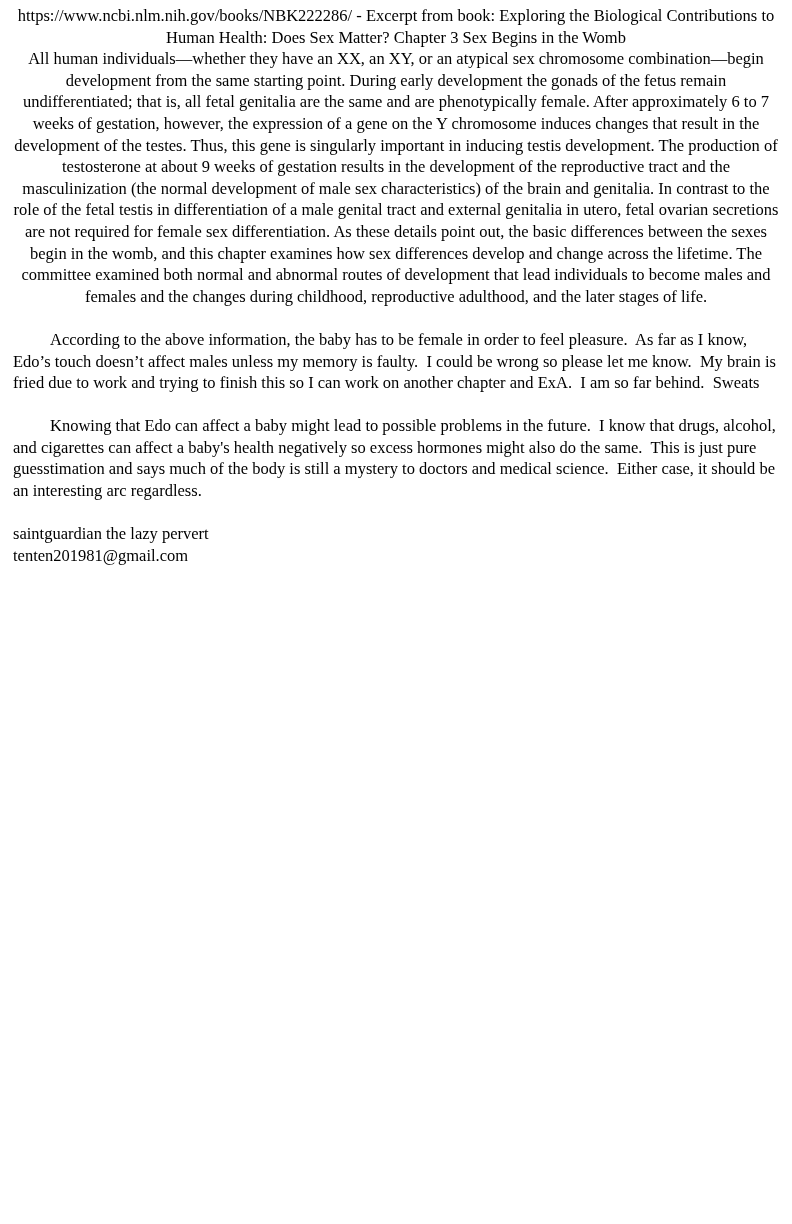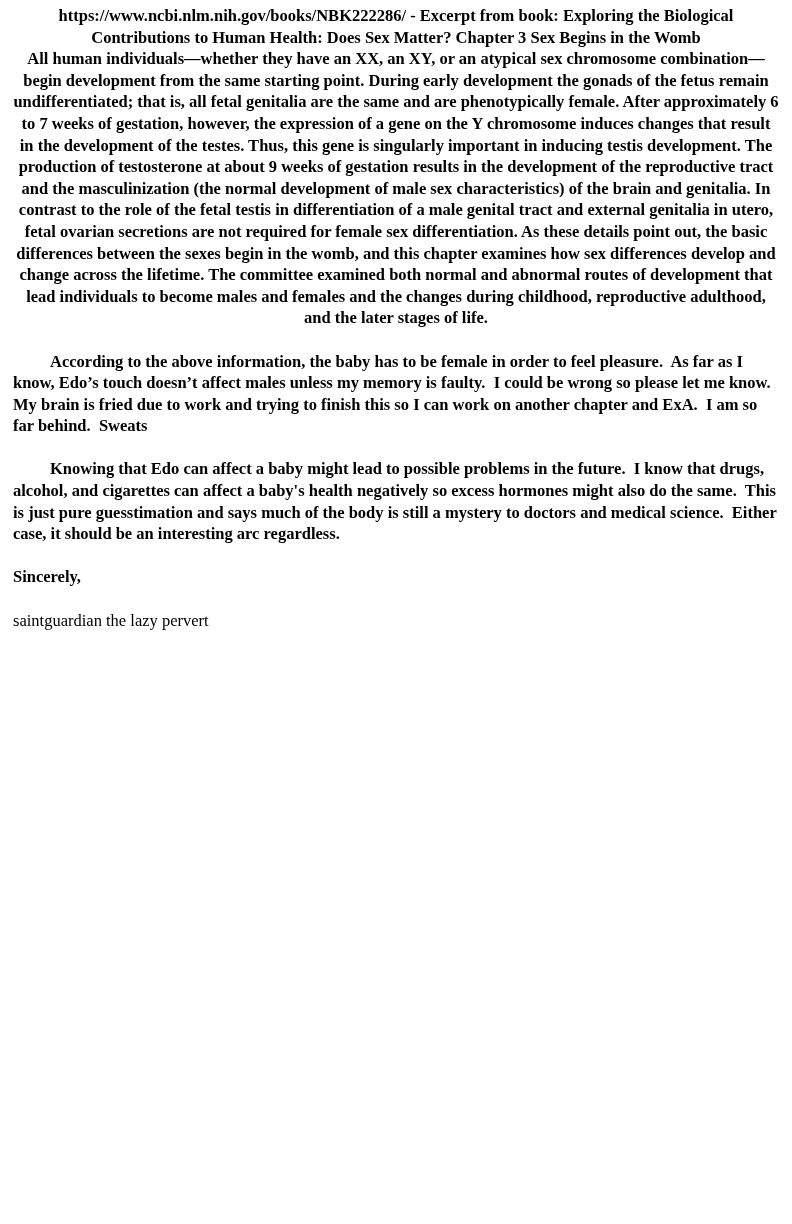--- a/index.html
+++ b/index.html
@@ -19,21 +19,20 @@
   .page {
     box-sizing: border-box;
     width: 792px;
     height: 1224px;
     padding: 5px 13px 0 13px;
     background: #ffffff;
   }
   .page p {
     margin: 21.6px 0 0 0;
     white-space: normal;
-    font-weight: bold;
   }
   p.center {
     margin: 0;
     text-align: center;
   }
   p.indent {
     text-indent: 37px;
   }
   .sig {
     margin-top: 21.6px;
@@ -50,19 +49,19 @@
   <p class="center">https://www.ncbi.nlm.nih.gov/books/NBK222286/ - Excerpt from book: Exploring the Biological Contributions to Human Health: Does Sex Matter? Chapter 3 Sex Begins in the Womb</p>
 
   <p class="center">All human individuals—whether they have an XX, an XY, or an atypical sex chromosome combination—begin development from the same starting point. During early development the gonads of the fetus remain undifferentiated; that is, all fetal genitalia are the same and are phenotypically female. After approximately 6 to 7 weeks of gestation, however, the expression of a gene on the Y chromosome induces changes that result in the development of the testes. Thus, this gene is singularly important in inducing testis development. The production of testosterone at about 9 weeks of gestation results in the development of the reproductive tract and the masculinization (the normal development of male sex characteristics) of the brain and genitalia. In contrast to the role of the fetal testis in differentiation of a male genital tract and external genitalia in utero, fetal ovarian secretions are not required for female sex differentiation. As these details point out, the basic differences between the sexes begin in the womb, and this chapter examines how sex differences develop and change across the lifetime. The committee examined both normal and abnormal routes of development that lead individuals to become males and females and the changes during childhood, reproductive adulthood, and the later stages of life.</p>
 
 
   <p class="indent">According to the above information, the baby has to be female in order to feel pleasure.&nbsp; As far as I know, Edo’s touch doesn’t affect males unless my memory is faulty.&nbsp; I could be wrong so please let me know.&nbsp; My brain is fried due to work and trying to finish this so I can work on another chapter and ExA.&nbsp; I am so far behind.&nbsp; Sweats</p>
 
   <p class="indent">Knowing that Edo can affect a baby might lead to possible problems in the future.&nbsp; I know that drugs, alcohol, and cigarettes can affect a baby's health negatively so excess hormones might also do the same.&nbsp; This is just pure guesstimation and says much of the body is still a mystery to doctors and medical science.&nbsp; Either case, it should be an interesting arc regardless.</p>
 
 
-  <p>Sincerely,</p>
 
   <div class="sig">
     <div>saintguardian the lazy pervert</div>
+    <div>tenten201981@gmail.com</div>
   </div>
 
 </div>
 
 </body></html>

